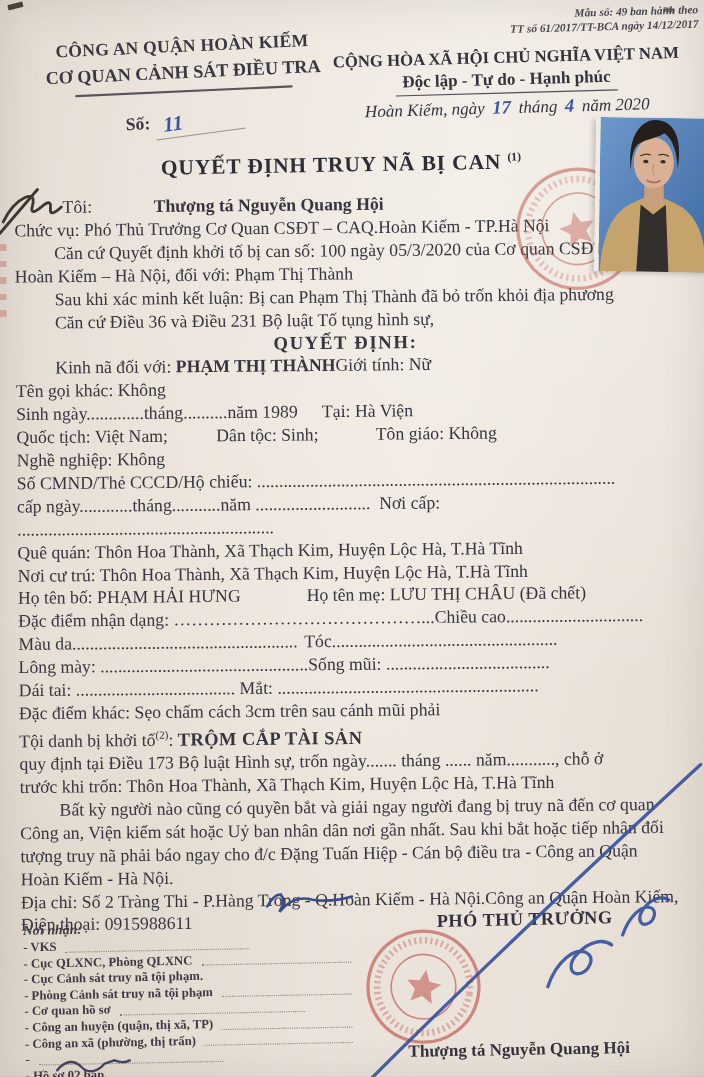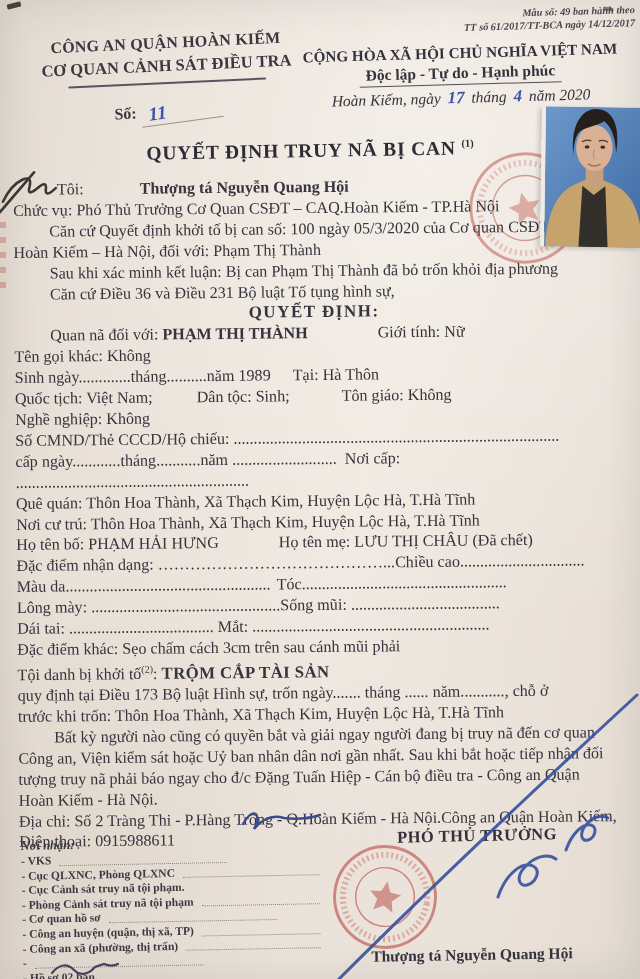--- a/index.html
+++ b/index.html
@@ -36,21 +36,21 @@
   
   .title-row{position:absolute;left:60px;top:140px;width:500px;text-align:center;
     font-weight:700;font-size:19.5px;letter-spacing:.8px;color:#2e2c35;transform:rotate(-1deg);}
   .title-row sup{font-size:10.5px;font-weight:700;letter-spacing:0;}
   
   .body{position:absolute;left:16px;top:177px;width:600px;font-size:16.1px;
     line-height:20.9px;transform:rotate(-.55deg);color:#36343d;}
   .indent{text-indent:36px;}
   .b{font-weight:700;}
   .qd{font-weight:700;font-size:17px;letter-spacing:1.5px;text-align:center;}
-  .g56{margin-left:56px;} .g70{margin-left:70px;} .g22{margin-left:22px;}
+  .g56{margin-left:56px;} .g70{} .g22{margin-left:22px;}
   .g44{margin-left:44px;} .g52{margin-left:52px;} .g8{margin-left:8px;}
   .g60{margin-left:60px;} .g6{margin-left:6px;} .g4{margin-left:4px;}
   .crime{font-weight:700;font-size:16.8px;letter-spacing:.4px;}
   sup.fn{font-size:10px;}
   
   .recipients{position:absolute;left:22px;top:836px;width:302px;transform:rotate(-1.1deg);color:#3c3942;}
   .rec-label{font-weight:700;font-style:italic;font-size:12.5px;margin-bottom:1px;}
   .rec-item{font-size:11.6px;line-height:14.6px;display:flex;align-items:flex-end;font-weight:600;}
   .rec-item .tail{flex:1 0 12px;max-width:168px;border-bottom:1px dotted #8d867e;margin:0 4px 3px 8px;}
   .signer-title{position:absolute;left:372px;top:826px;width:210px;text-align:center;
@@ -144,23 +144,23 @@
     <sup>(1)</sup>
   </div>
 
   <div class="body">
     <div><span class="g44">Tôi:</span><span class="b g56">Thượng tá Nguyễn Quang Hội</span></div>
     <div>Chức vụ: Phó Thủ Trưởng Cơ Quan CSĐT – CAQ.Hoàn Kiếm - TP.Hà Nội</div>
     <div class="indent">Căn cứ Quyết định khởi tố bị can số: 100 ngày 05/3/2020 của Cơ quan CSĐT – CAQ Hoàn Kiếm – Hà Nội, đối với: Phạm Thị Thành</div>
     <div class="indent">Sau khi xác minh kết luận: Bị can Phạm Thị Thành đã bỏ trốn khỏi địa phương</div>
     <div class="indent">Căn cứ Điều 36 và Điều 231 Bộ luật Tố tụng hình sự,</div>
     <div class="qd">QUYẾT ĐỊNH:</div>
-    <div class="indent"><span>Quan nã đối với:</span> <span class="b">PHẠM THỊ THÀNH</span><span class="g70">Giới tính: Nữ</span></div>
+    <div class="indent"><span>Kinh nã đối với:</span> <span class="b">PHẠM THỊ THÀNH</span><span class="g70">Giới tính: Nữ</span></div>
     <div>Tên gọi khác: Không</div>
-    <div><span>Sinh ngày.............tháng..........năm 1989</span><span class="g22">Tại: Hà Thôn</span></div>
+    <div><span>Sinh ngày.............tháng..........năm 1989</span><span class="g22">Tại: Hà Viện</span></div>
     <div><span>Quốc tịch: Việt Nam;</span><span class="g44">Dân tộc: Sinh;</span><span class="g52">Tôn giáo: Không</span></div>
     <div>Nghề nghiệp: Không</div>
     <div>Số CMND/Thẻ CCCD/Hộ chiếu: .................................................................................</div>
     <div><span>cấp ngày............tháng...........năm ..........................</span><span class="g8">Nơi cấp: ..........................................................</span></div>
     <div>Quê quán: Thôn Hoa Thành, Xã Thạch Kim, Huyện Lộc Hà, T.Hà Tĩnh</div>
     <div>Nơi cư trú: Thôn Hoa Thành, Xã Thạch Kim, Huyện Lộc Hà, T.Hà Tĩnh</div>
     <div><span>Họ tên bố: PHẠM HẢI HƯNG</span><span class="g60">Họ tên mẹ: LƯU THỊ CHÂU (Đã chết)</span></div>
     <div><span>Đặc điểm nhận dạng: ……………………………………...</span><span>Chiều cao...............................</span></div>
     <div><span>Màu da...................................................</span><span class="g6">Tóc...................................................</span></div>
     <div><span>Lông mày: ...............................................</span><span>Sống mũi: .....................................</span></div>

